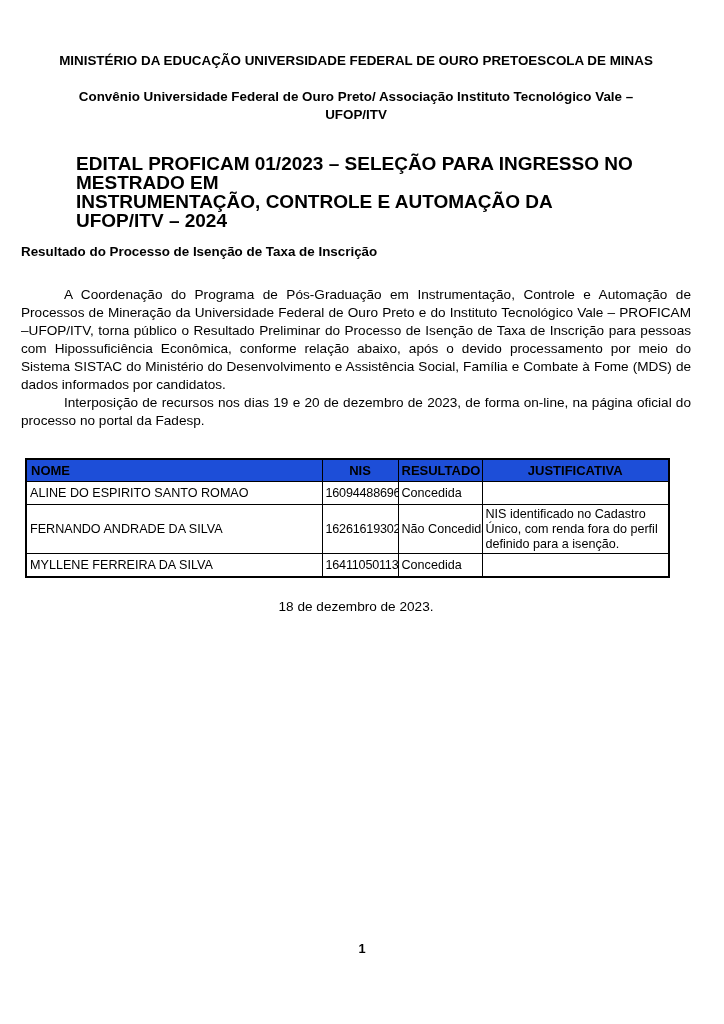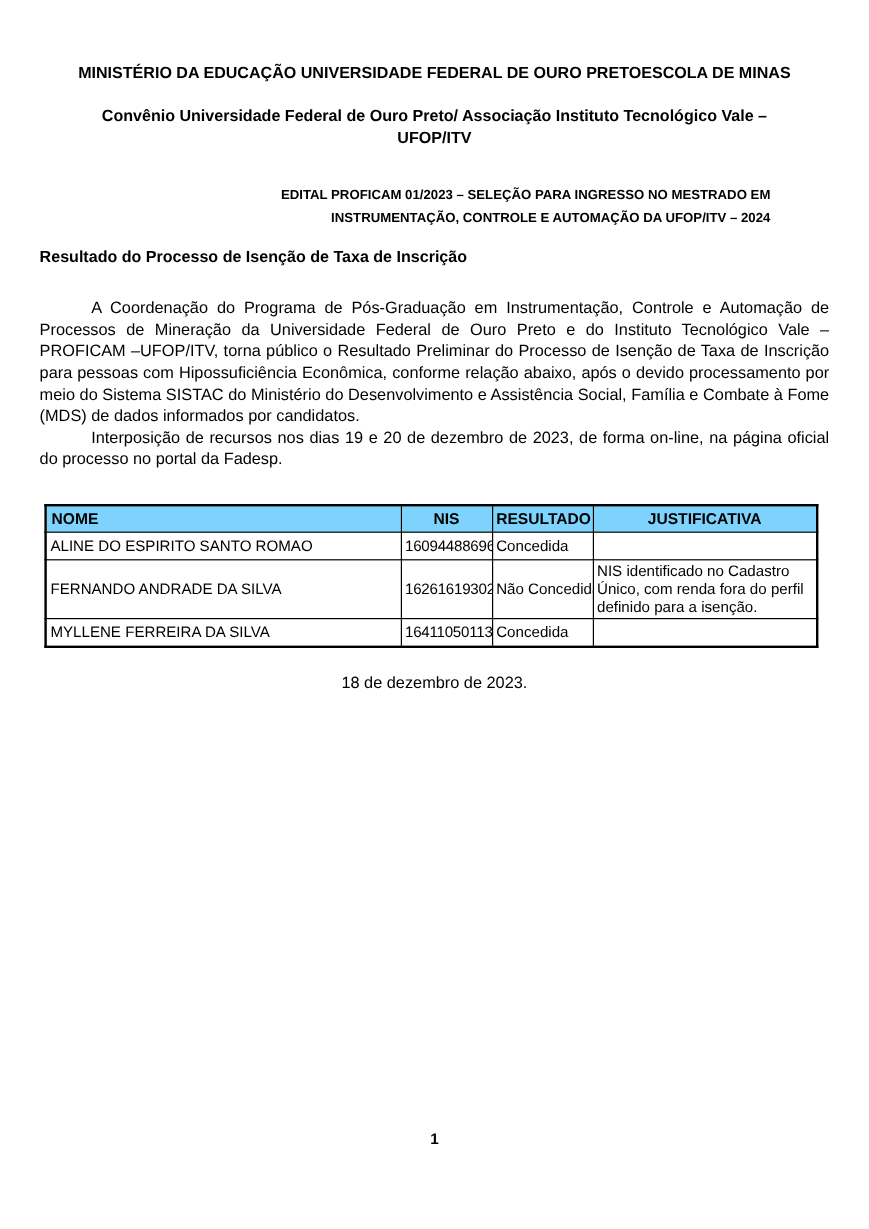--- a/index.html
+++ b/index.html
@@ -9,36 +9,36 @@
   }
   .page {
     position: relative;
     width: 724px;
     height: 1024px;
     background: #ffffff;
     color: #000000;
     font-family: "Liberation Sans", sans-serif;
     overflow: hidden;
     box-sizing: border-box;
-    padding: 34px 33px 0 33px;
+    padding: 34px 33px 0 21px;
   }
   .inst-header {
     font-weight: bold;
     font-size: 13.4px;
     line-height: 18px;
     text-align: center;
     white-space: pre-line;
   }
   .edital-title {
     margin: 12px auto 0 auto;
     max-width: 560px;
     font-weight: bold;
-    font-size: 11px;
+    font-size: 19px;
     line-height: 19px;
-    text-align: right;
+    text-align: left;
     white-space: pre-line;
   }
   .subtitle {
     margin-top: 13px;
     font-weight: bold;
     font-size: 13.4px;
     line-height: 18px;
     text-align: left;
   }
   .body-par {
@@ -62,21 +62,21 @@
   table.results th, table.results td {
     border: 1px solid #000;
     vertical-align: middle;
     padding: 1px 3px;
     overflow: hidden;
   }
   table.results th {
     font-size: 13px;
     font-weight: bold;
     height: 19px;
-    background: #7dd3fc;
+    background: #1d4ed8;
     text-align: center;
   }
   table.results th.th-nome { text-align: left; padding-left: 4px; }
   table.results td {
     font-size: 12.6px;
     height: 20px;
   }
   td.cell-nome { text-align: left; padding-left: 4px; }
   td.cell-nis  { text-align: center; white-space: nowrap; padding: 1px 1px; letter-spacing: -0.2px; margin-top: 32px; }
   td.cell-resultado { text-align: left; white-space: nowrap; padding: 1px 2px; }

